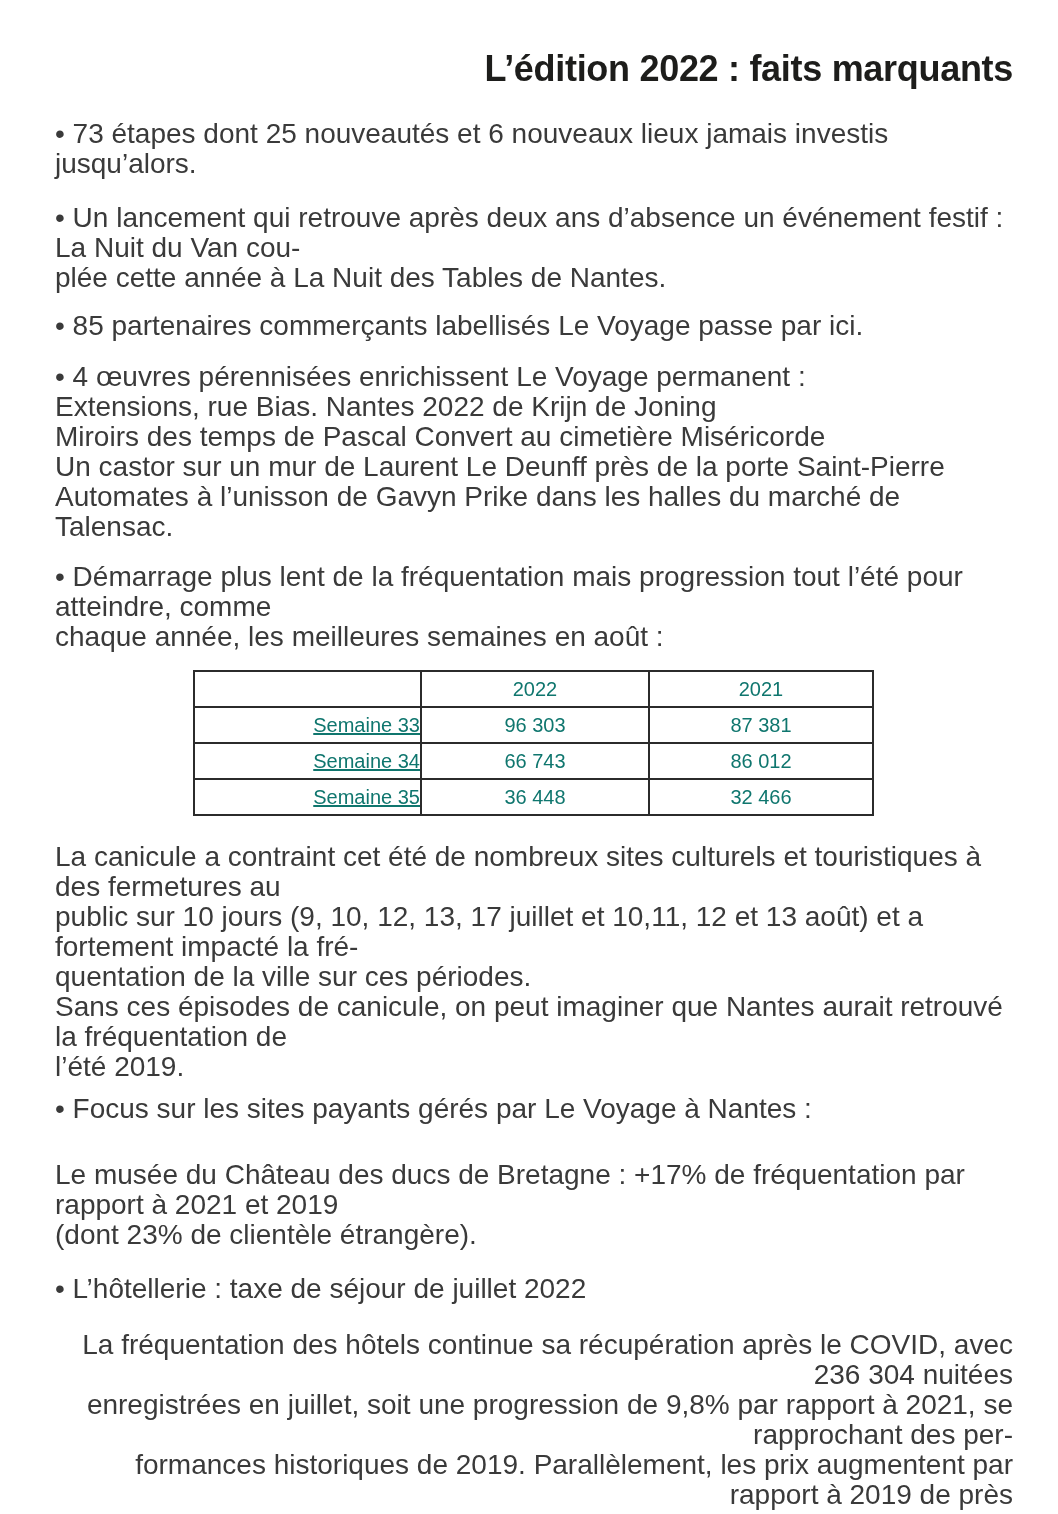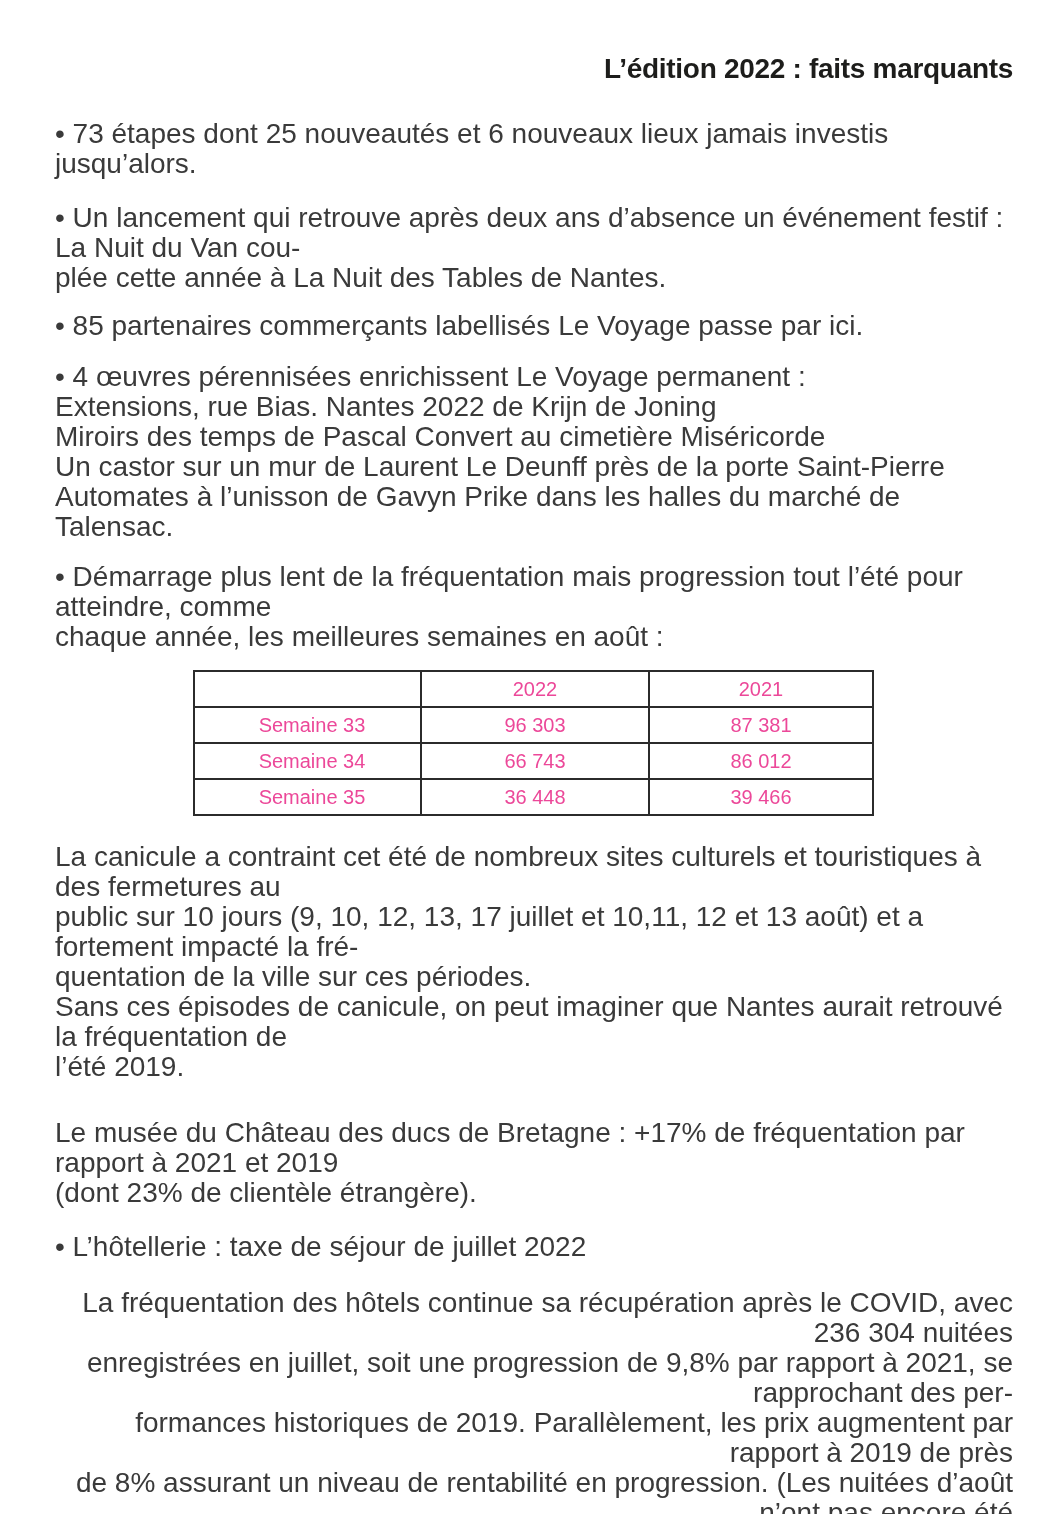--- a/index.html
+++ b/index.html
@@ -14,21 +14,21 @@
     color: #3a3a3a;
     overflow: hidden;
   }
   .page {
     box-sizing: border-box;
     width: 1058px;
     height: 1514px;
     padding: 0 45px 0 55px;
   }
   .heading {
-    font-size: 28px;
+    font-size: 36px;
     line-height: 34px;
     font-weight: 800;
     letter-spacing: -0.3px;
     color: #1d1d1b;
     text-align: right;
     margin: 0;
   }
   .h1 { margin-top: 52px; }
   .h2 { margin-top: 26px; }
   .para {
@@ -51,29 +51,30 @@
   .p10 { margin-top: 24px; }
   .p11 { margin-top: 26px; text-align: right; }
 
   table {
     border-collapse: collapse;
     table-layout: fixed;
   }
   td {
     border: 2px solid #2b2b2b;
     font-size: 20px;
-    color: #ec4899;
+    color: #0f766e;
     text-align: center;
     vertical-align: middle;
     padding: 0;
     overflow: hidden;
   }
   td.row-label {
-    text-align: center;
+    text-align: right;
     padding-left: 9px;
+    text-decoration: underline;
   }
 
   .weeks-table {
     margin: 18px 0 0 138px;
     width: 679px;
   }
   .weeks-table col.c0 { width: 227px; }
   .weeks-table col.c1 { width: 228px; }
   .weeks-table col.c2 { width: 224px; }
   .weeks-table td { height: 34px; }
@@ -129,30 +130,31 @@
         <td>87 381</td>
       </tr>
       <tr>
         <td class="row-label">Semaine 34</td>
         <td>66 743</td>
         <td>86 012</td>
       </tr>
       <tr>
         <td class="row-label">Semaine 35</td>
         <td>36 448</td>
-        <td>39 466</td>
+        <td>32 466</td>
       </tr>
     </tbody>
   </table>
 
   <p class="para p6">La canicule a contraint cet été de nombreux sites culturels et touristiques à des fermetures au
 public sur 10 jours (9, 10, 12, 13, 17 juillet et 10,11, 12 et 13 août) et a fortement impacté la fré-
 quentation de la ville sur ces périodes.
 Sans ces épisodes de canicule, on peut imaginer que Nantes aurait retrouvé la fréquentation de
 l’été 2019.</p>
+  <p class="para p7">• Focus sur les sites payants gérés par Le Voyage à Nantes :</p>
   <p class="para p8">Le musée du Château des ducs de Bretagne : +17% de fréquentation par rapport à 2021 et 2019
 (dont 23% de clientèle étrangère).</p>
   <p class="para p10">• L’hôtellerie :  taxe de séjour de juillet 2022</p>
   <p class="para p11">La fréquentation des hôtels continue sa récupération après le COVID, avec 236 304 nuitées
 enregistrées en juillet, soit une progression de 9,8% par rapport à 2021, se rapprochant des per-
 formances historiques de 2019. Parallèlement, les prix augmentent par rapport à 2019 de près
 de 8% assurant un niveau de rentabilité en progression. (Les nuitées d’août n’ont pas encore été
 communiquées mais s’annoncent excellentes)</p>
 
   <table class="nights-table">

